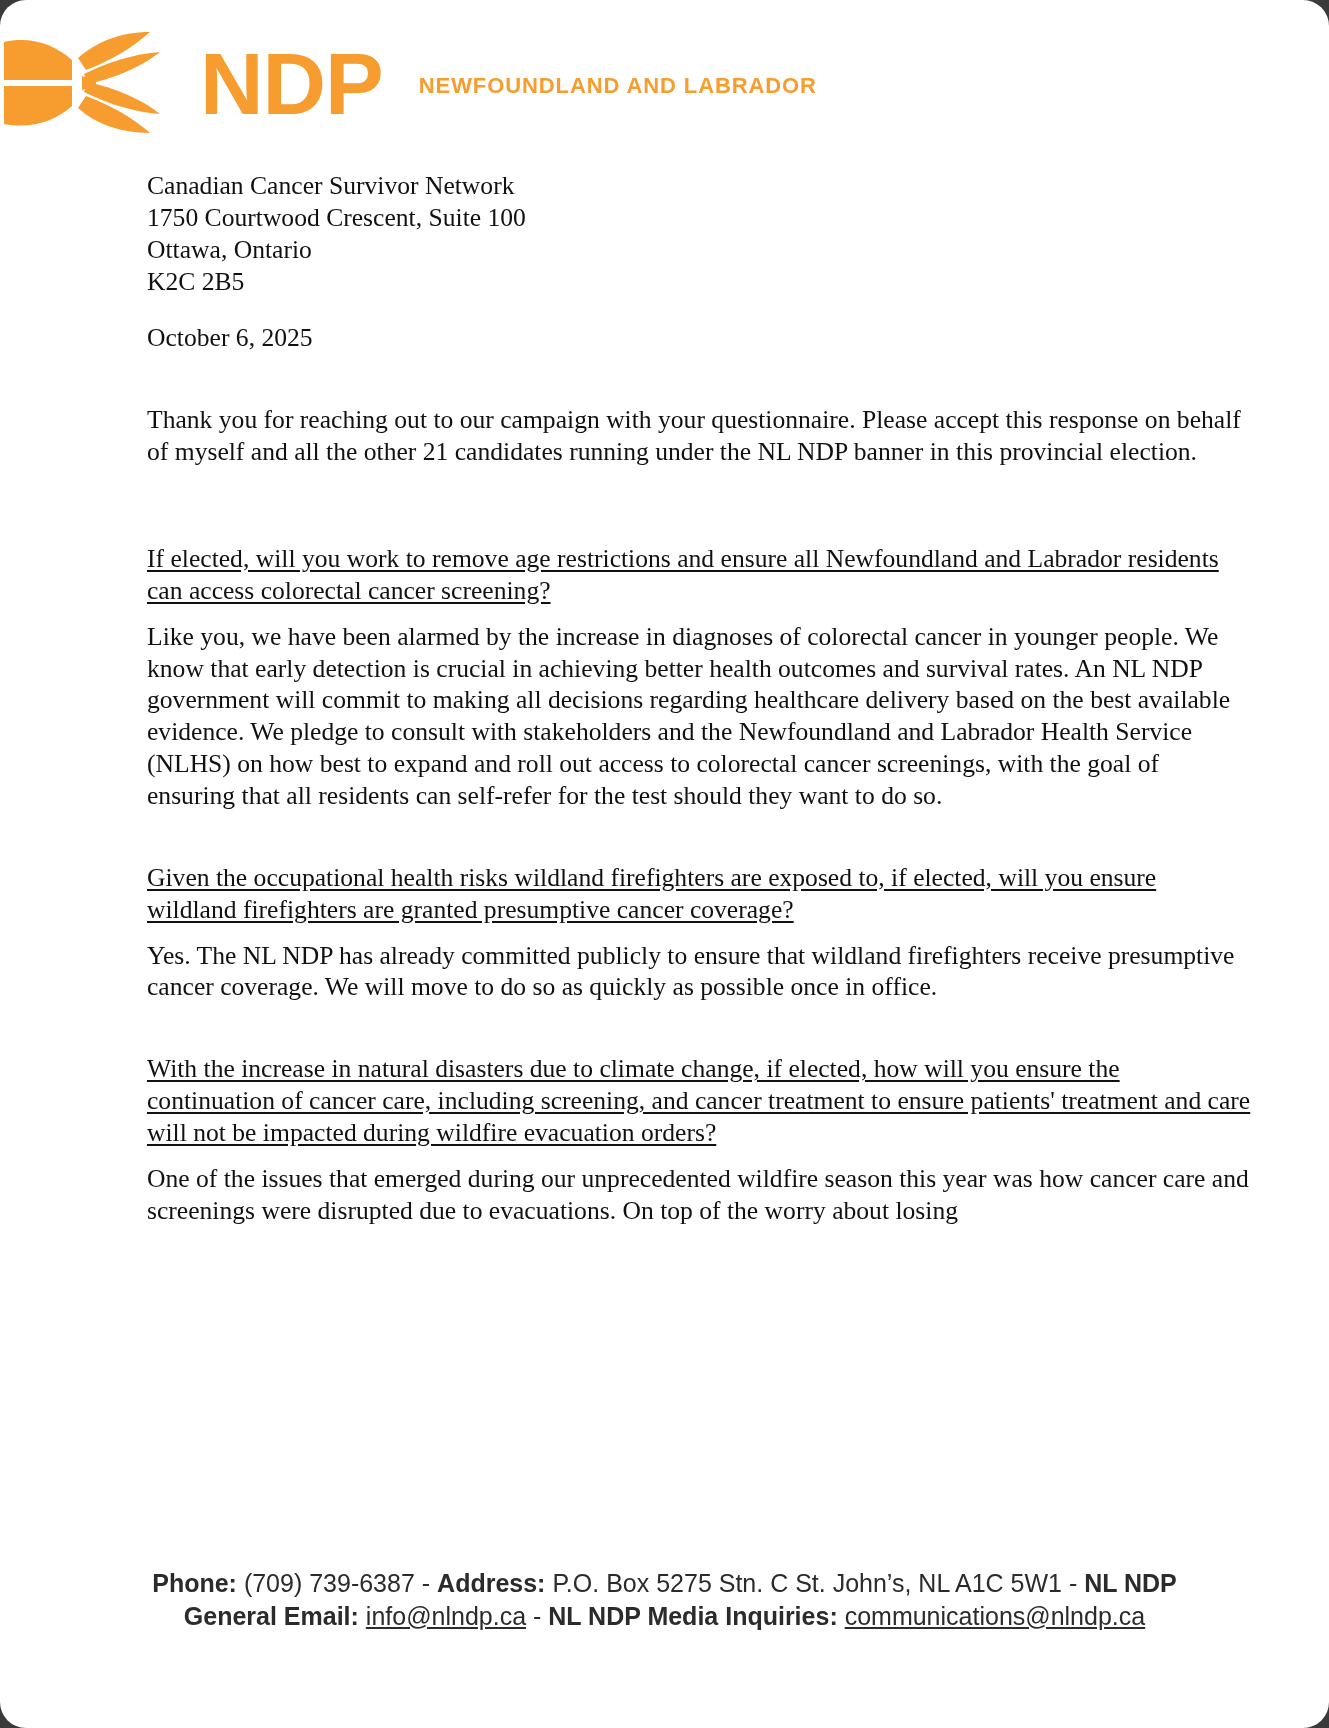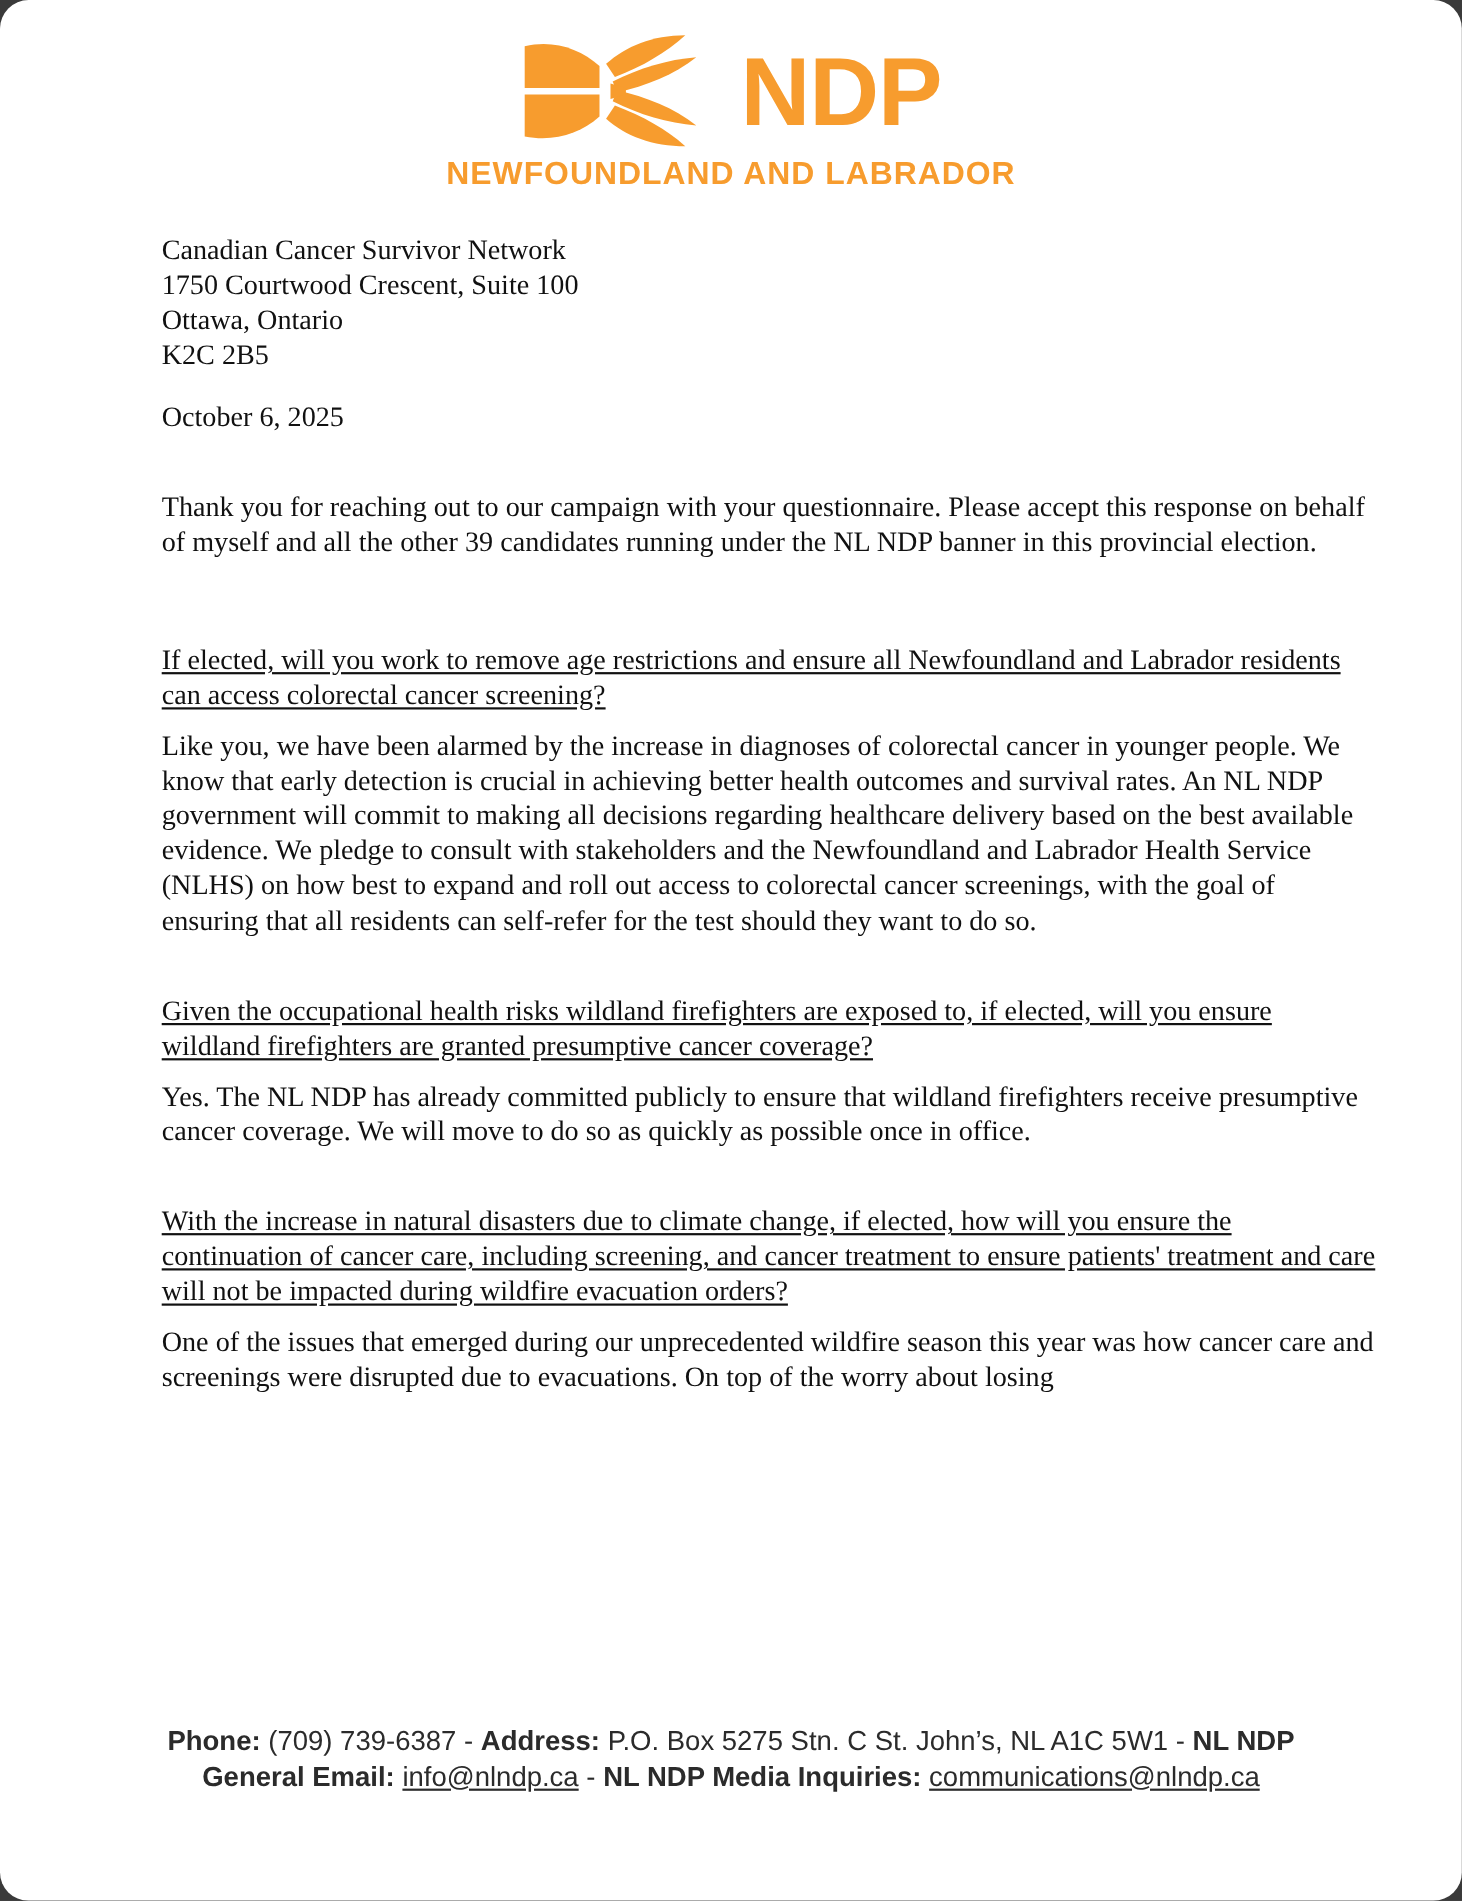--- a/index.html
+++ b/index.html
@@ -18,21 +18,21 @@
     width: 1329px;
     height: 1728px;
     background: #ffffff;
     border-radius: 26px;
     box-sizing: border-box;
     overflow: hidden;
   }
   .logo-block {
     padding-top: 30px;
     display: flex;
-    flex-direction: column;
+    flex-direction: row;
     align-items: center;
   }
   .logo-row {
     display: flex;
     align-items: center;
     justify-content: center;
     gap: 26px;
   }
   .logo-mark {
     width: 174px;
@@ -45,25 +45,26 @@
     font-size: 88px;
     line-height: 0.92;
     letter-spacing: -1px;
     color: #F79C2E;
     position: relative;
     top: 2px;
   }
   .logo-sub {
     font-family: "Liberation Sans", sans-serif;
     font-weight: bold;
-    font-size: 29px;
+    font-size: 22px;
     letter-spacing: 0.9px;
     color: #F79C2E;
     margin-top: 8px;
     text-align: center;
+    margin-left: 36px;
   }
 
   .letter {
     padding: 36px 77px 0 147px;
     font-size: 25.6px;
     line-height: 1.245;
     color: #111111;
   }
   .addr-line { white-space: pre; }
   .blank { height: 25px; }
@@ -129,21 +130,21 @@
       <div class="addr-line">Ottawa, Ontario</div>
       <div class="addr-line">K2C 2B5</div>
     </div>
 
     <div class="blank"></div>
     <div>October 6, 2025</div>
 
     <div class="blank"></div>
 
     <div class="blank"></div>
-    <p class="para">Thank you for reaching out to our campaign with your questionnaire. Please accept this response on behalf of myself and all the other 39 candidates running under the NL NDP banner in this provincial election.</p>
+    <p class="para">Thank you for reaching out to our campaign with your questionnaire. Please accept this response on behalf of myself and all the other 21 candidates running under the NL NDP banner in this provincial election.</p>
 
     <div class="blank"></div>
 
     <div class="blank-lg"></div>
     <p class="qheading">If elected, will you work to remove age restrictions and ensure all Newfoundland and Labrador residents can access colorectal cancer screening?</p>
     <div class="blank-sm"></div>
     <p class="para">Like you, we have been alarmed by the increase in diagnoses of colorectal cancer in younger people. We know that early detection is crucial in achieving better health outcomes and survival rates. An NL NDP government will commit to making all decisions regarding healthcare delivery based on the best available evidence. We pledge to consult with stakeholders and the Newfoundland and Labrador Health Service (NLHS) on how best to expand and roll out access to colorectal cancer screenings, with the goal of ensuring that all residents can self-refer for the test should they want to do so.</p>
 
     <div class="blank-lg"></div>
     <p class="qheading">Given the occupational health risks wildland firefighters are exposed to, if elected, will you ensure wildland firefighters are granted presumptive cancer coverage?</p>

